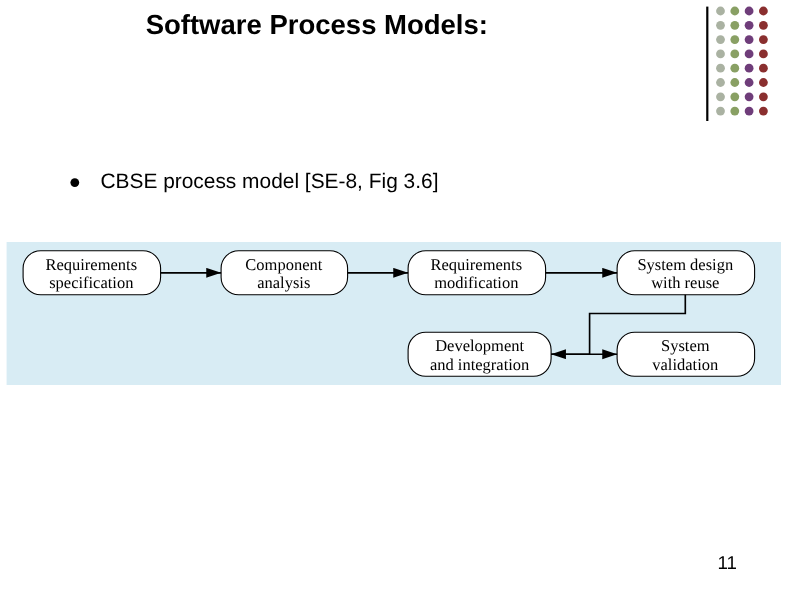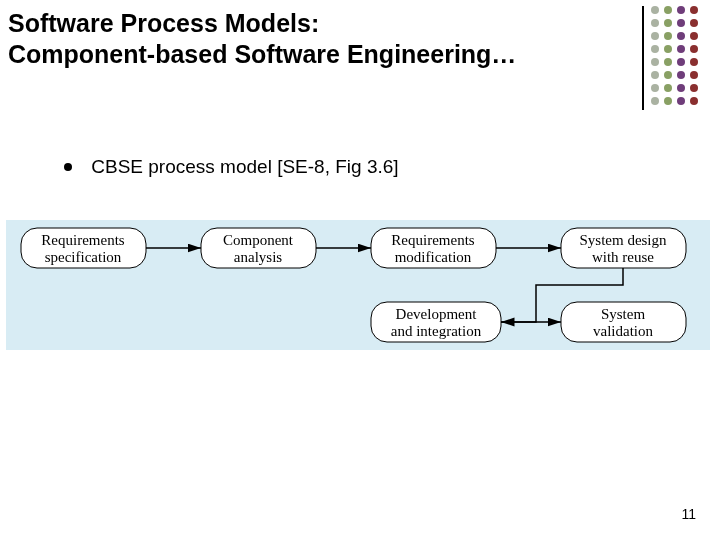--- a/index.html
+++ b/index.html
@@ -10,20 +10,21 @@
     background: #ffffff;
     font-family: Arial, Helvetica, sans-serif;
     color: #000;
     position: relative;
   }
 
   .slide {
     position: relative;
     width: 720px;
     height: 540px;
+    text-align: center;
   }
 
   .title {
     position: absolute;
     left: 8px;
     top: 8px;
     width: 560px;
     font-weight: bold;
     font-size: 25px;
     line-height: 1.25;
@@ -93,33 +94,32 @@
   }
 
   .node-text {
     font-family: "Times New Roman", Times, serif;
     font-size: 15px;
     fill: #000;
   }
 
   .page-num {
     position: absolute;
-    right: 24px;
+    right: 50px;
     bottom: 18px;
-    font-size: 14px;
+    font-size: 17px;
   }
 </style>
 </head>
 <body>
 
 <div class="slide">
 
   <div class="title">
     <span>Software Process Models:</span><br>
-    <span>Component-based Software Engineering…</span>
   </div>
 
   <div class="vline"></div>
 
   <div class="corner-pattern">
     <span style="background:#aab2a2"></span>
     <span style="background:#89a064"></span>
     <span style="background:#6f3d7a"></span>
     <span style="background:#8a2f2f"></span>
     <span style="background:#aab2a2"></span>

